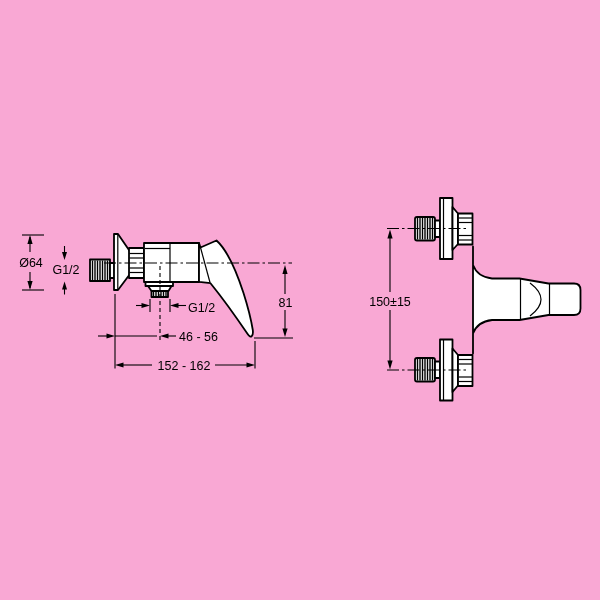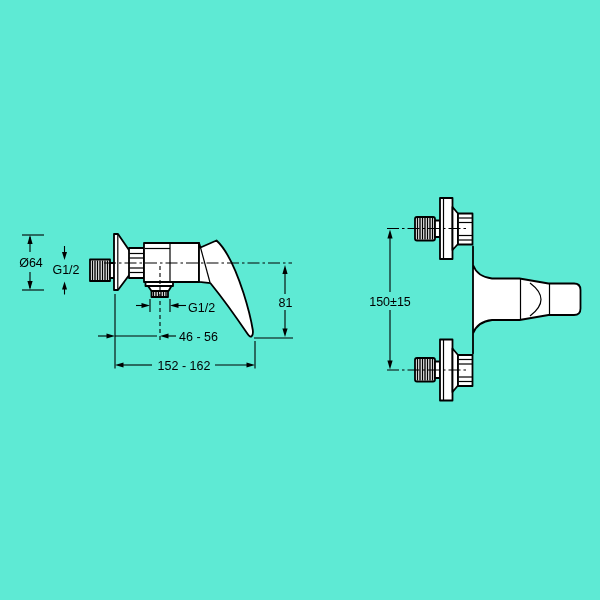--- a/index.html
+++ b/index.html
@@ -1,16 +1,16 @@
 <!DOCTYPE html>
 <html><head>
 <meta charset="utf-8">
 <style>
   html,body{margin:0;padding:0;background:#ffffff;}
-  .stage{width:600px;height:600px;position:relative;background:#5eead4;overflow:hidden;}
+  .stage{width:600px;height:600px;position:relative;background:#f9a8d4;overflow:hidden;}
   svg{display:block;}
   text{font-family:"Liberation Sans","DejaVu Sans",sans-serif;font-size:12.5px;fill:#000;}
   .outline{fill:#ffffff;stroke:#000;stroke-width:1.8;stroke-linejoin:round;}
   .thin{stroke:#000;stroke-width:1.1;fill:none;}
   .detail{stroke:#000;stroke-width:1.2;fill:none;}
   .hatch{stroke:#000;stroke-width:1.4;fill:none;}
   .centerline{stroke:#000;stroke-width:1.1;fill:none;stroke-dasharray:12 3 2.5 3;}
   .axisdash{stroke:#000;stroke-width:1.1;fill:none;stroke-dasharray:4 3;}
   .arrow{fill:#000;stroke:none;}
 </style>

